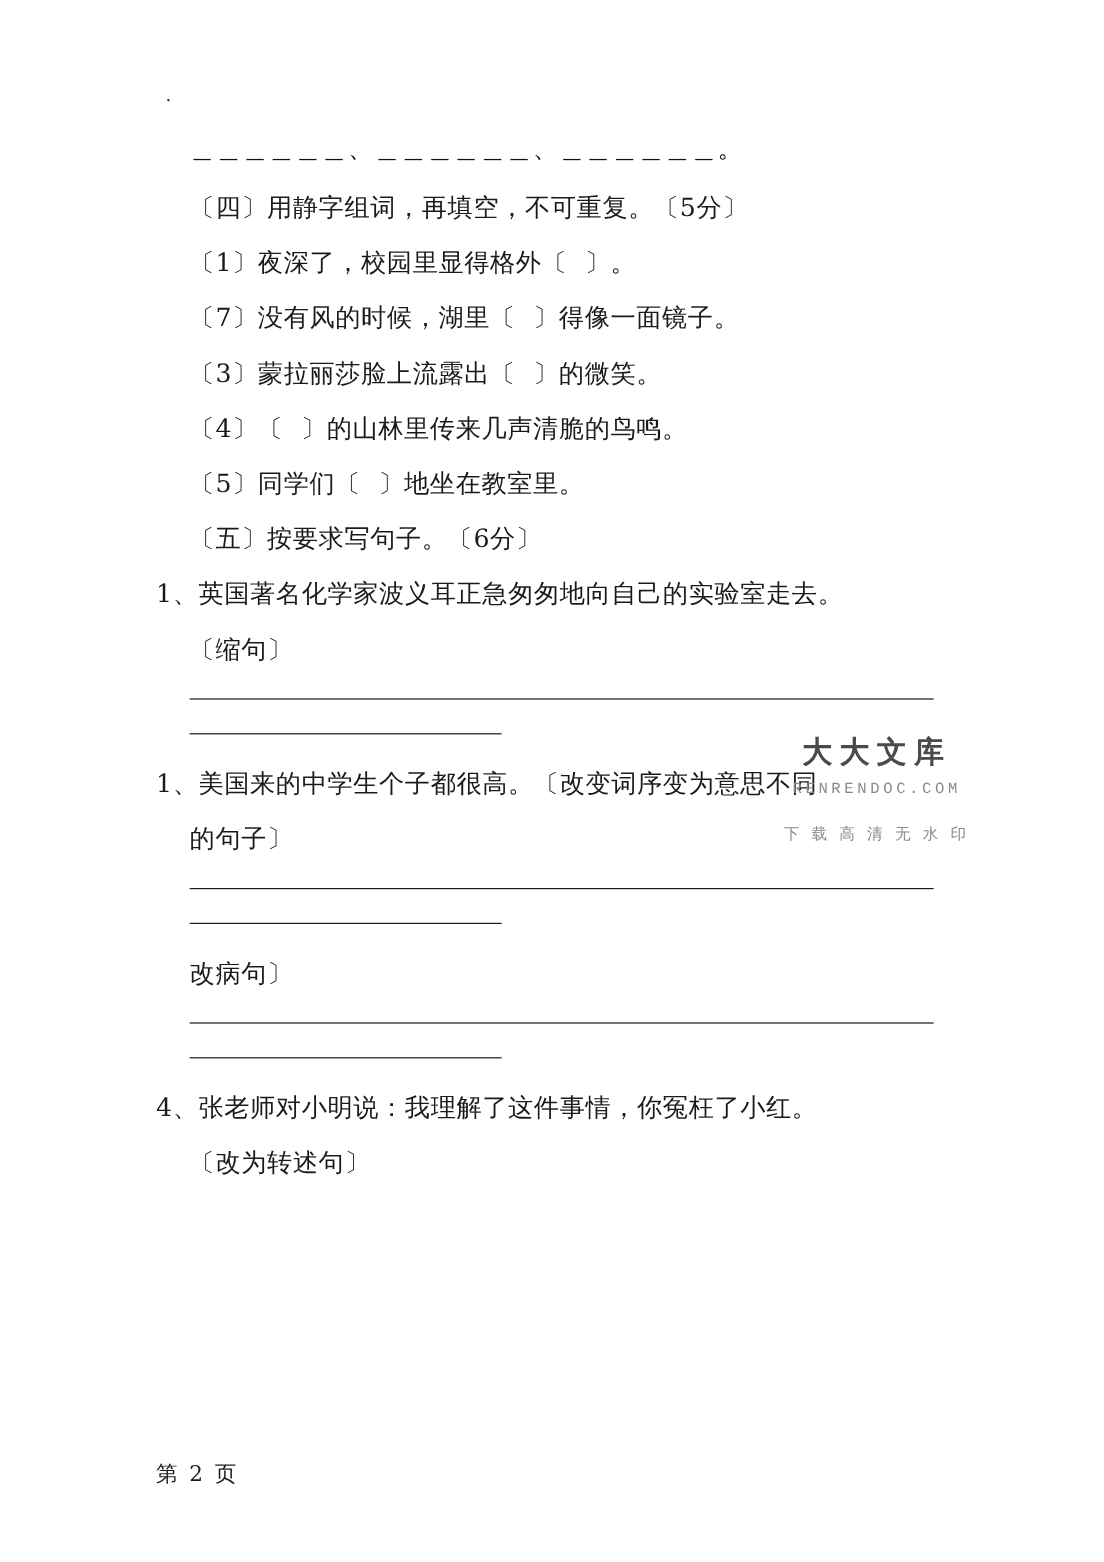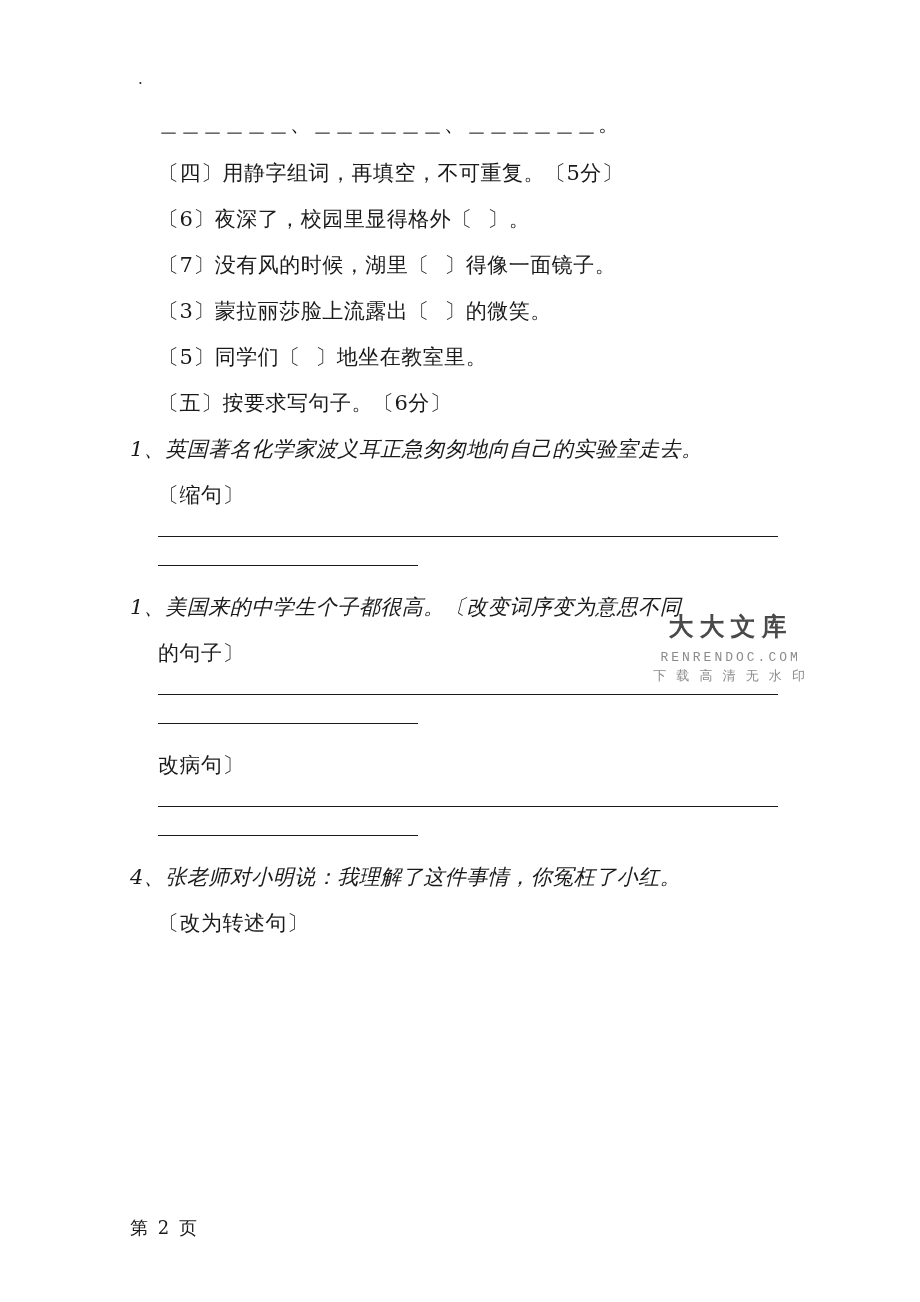--- a/index.html
+++ b/index.html
@@ -36,21 +36,20 @@
     white-space: pre-wrap;
     margin: 0;
     color: #1a1a1a;
   }
   .line.indent {
     text-indent: 0;
     padding-left: 28px;
   }
   .line.noindent {
     padding-left: 0;
-    font-style: italic;
   }
   .blank-row {
     font-size: 21px;
     line-height: 40px;
     padding-left: 28px;
     letter-spacing: 1px;
     margin: 0 0 6px 0;
   }
   .answer-rule-long {
     border-bottom: 1.6px solid #1a1a1a;
@@ -92,36 +91,37 @@
     letter-spacing: 3px;
     color: #8a8a8a;
     font-family: Liberation Mono, monospace;
     margin-top: 4px;
   }
   .wm-sub2 {
     font-size: 13px;
     letter-spacing: 3px;
     color: #8a8a8a;
     font-family: "DejaVu Sans", "Liberation Sans", sans-serif;
-    margin-top: 2px;
+    margin-top: 21px;
   }
 </style>
 </head>
 <body>
 
 <div class="page">
 
   <div class="dot-mark">.</div>
 
   <div class="blank-row">＿＿＿＿＿＿、＿＿＿＿＿＿、＿＿＿＿＿＿。</div>
 
   <div class="line indent">〔四〕用静字组词，再填空，不可重复。〔5分〕</div>
-  <div class="line indent">〔6〕夜深了，校园里显得格外〔  〕。</div>
+  <div class="line indent">〔1〕夜深了，校园里显得格外〔  〕。</div>
   <div class="line indent">〔7〕没有风的时候，湖里〔  〕得像一面镜子。</div>
   <div class="line indent">〔3〕蒙拉丽莎脸上流露出〔  〕的微笑。</div>
+  <div class="line indent">〔4〕〔  〕的山林里传来几声清脆的鸟鸣。</div>
   <div class="line indent">〔5〕同学们〔  〕地坐在教室里。</div>
 
   <div class="line indent">〔五〕按要求写句子。〔6分〕</div>
 
   <div class="line noindent">1、英国著名化学家波义耳正急匆匆地向自己的实验室走去。</div>
   <div class="line indent">〔缩句〕</div>
   <div class="answer-rule-long"></div>
   <div class="answer-rule-short"></div>
 
   <div class="line noindent">1、美国来的中学生个子都很高。〔改变词序变为意思不同</div>

